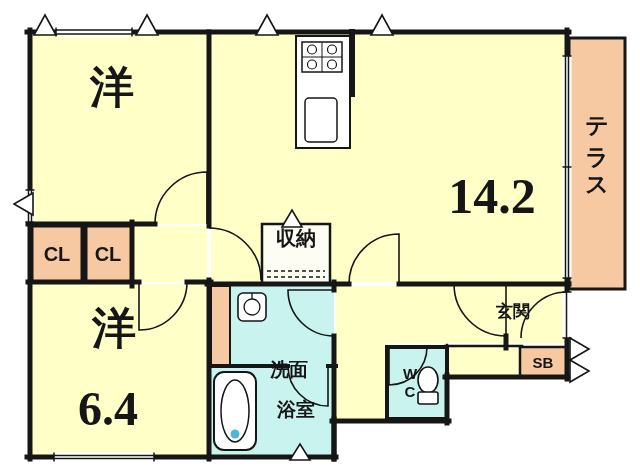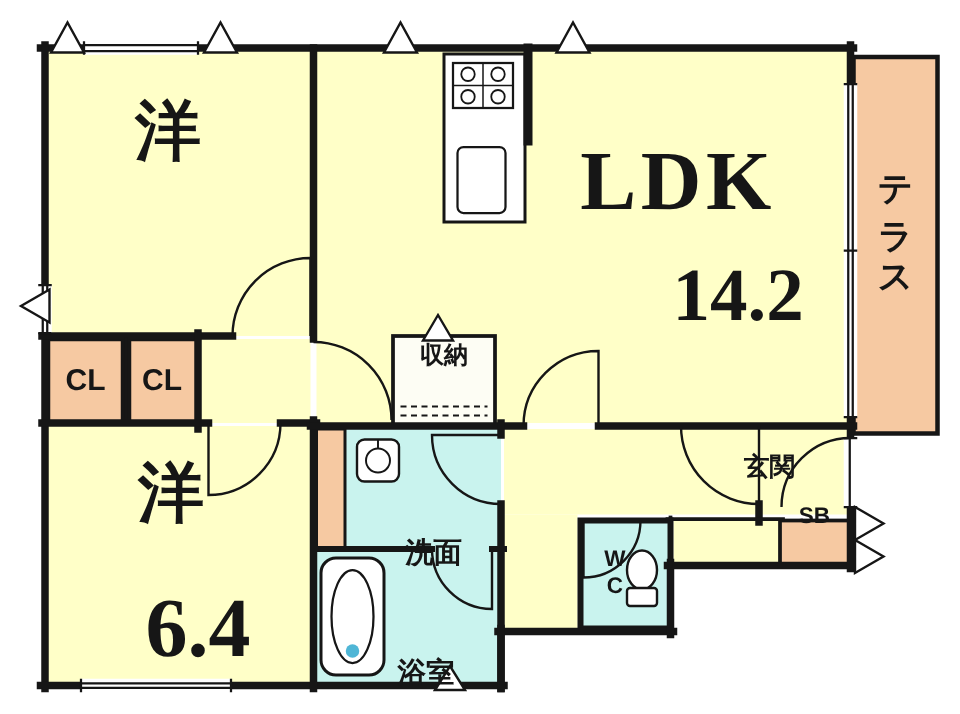--- a/index.html
+++ b/index.html
@@ -135,27 +135,26 @@
       <circle cx="252" cy="307" r="8" fill="#FFFFFF" stroke-width="1.3"></circle>
       <path d="M252 293 V299" fill="none" stroke-width="1.3"></path>
     </g>
     <g stroke="#161616">
       <ellipse cx="428" cy="380" rx="10" ry="13" fill="#FFFFFF" stroke-width="1.6"></ellipse>
       <rect x="418" y="392" width="20" height="12" rx="2" fill="#FFFFFF" stroke-width="1.6"></rect>
     </g>
   </svg>
 
   <div class="lbl serif" style="left:112px;top:88px;font-size:44px;">洋</div>
-  <div class="lbl serif" style="left:452px;top:121px;font-size:56px;letter-spacing:3px;">LDK</div>
   <div class="lbl serif" style="left:452px;top:196px;font-size:50px;margin-left:40px;">14.2</div>
   <div class="lbl serif vert" style="left:597px;top:147px;font-size:23px;">テラス</div>
   <div class="lbl sans" style="left:57px;top:254px;font-size:20px;">CL</div>
   <div class="lbl sans" style="left:108px;top:254px;font-size:20px;">CL</div>
   <div class="lbl serif" style="left:114px;top:329px;font-size:44px;">洋</div>
-  <div class="lbl serif" style="left:108px;top:419px;font-size:56px;margin-left:24px;">6.4</div>
-  <div class="lbl sans" style="left:296px;top:238px;font-size:16px;">収納</div>
+  <div class="lbl serif" style="left:108px;top:409px;font-size:48px;">6.4</div>
+  <div class="lbl sans" style="left:296px;top:238px;font-size:20px;">収納</div>
   <div class="lbl sans" style="left:289px;top:333px;font-size:19px;margin-top:36px;">洗面</div>
-  <div class="lbl sans" style="left:284px;top:409px;font-size:19px;margin-top:40px;">浴室</div>
+  <div class="lbl sans" style="left:296px;top:409px;font-size:19px;">浴室</div>
   <div class="lbl sans" style="left:410px;top:373px;font-size:15px;">W</div>
   <div class="lbl sans" style="left:410px;top:391px;font-size:15px;">C</div>
   <div class="lbl sans" style="left:513px;top:311px;font-size:17px;">玄関</div>
-  <div class="lbl sans" style="left:543px;top:344px;font-size:15px;">SB</div>
+  <div class="lbl sans" style="left:543px;top:362px;font-size:15px;">SB</div>
 </div>
 
 </body></html>

